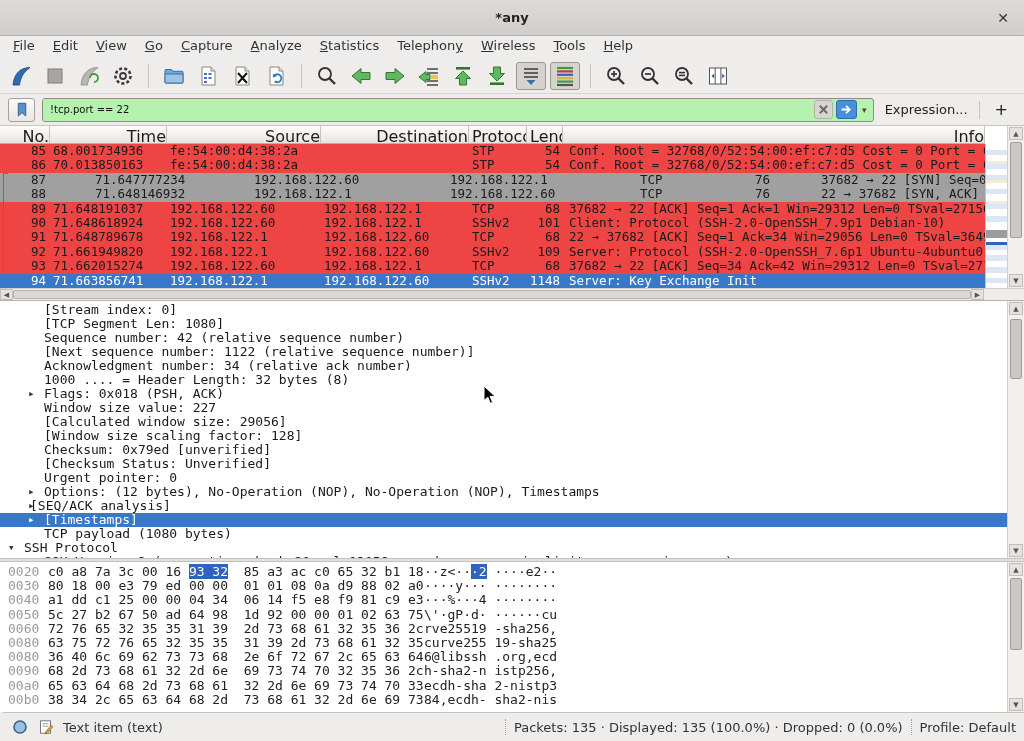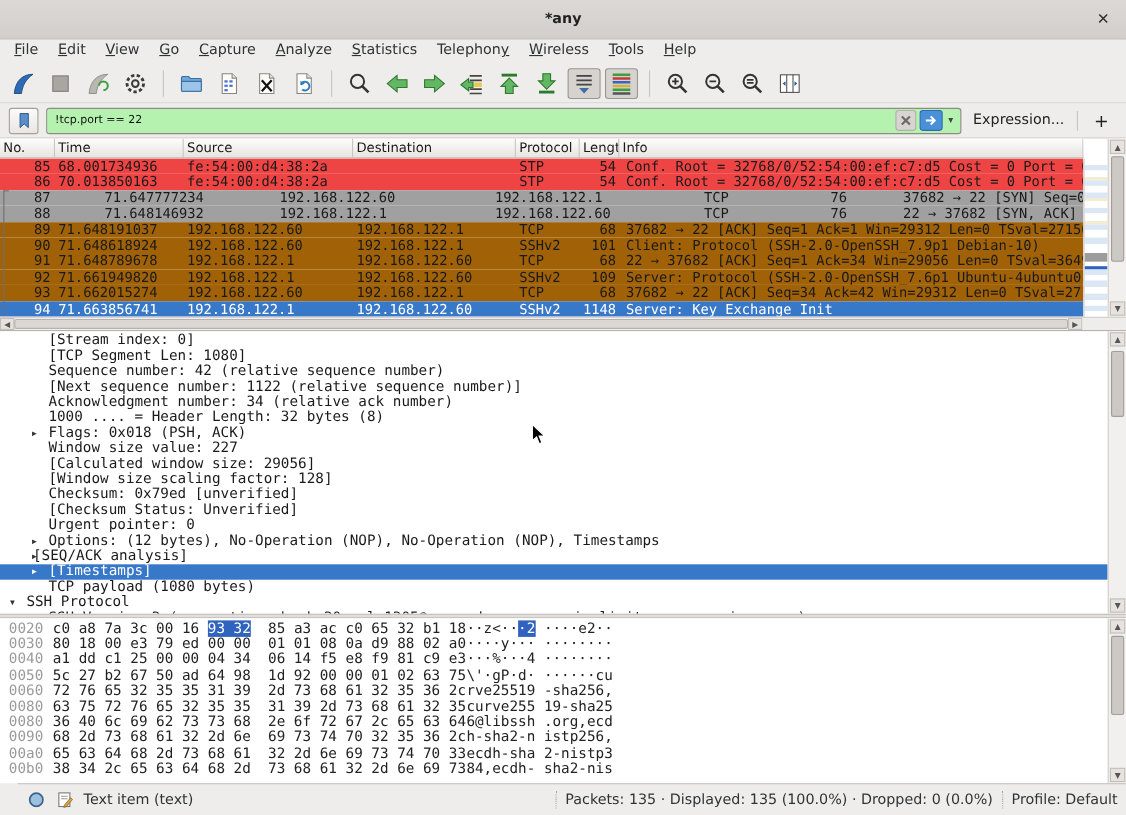--- a/index.html
+++ b/index.html
@@ -47,32 +47,32 @@
   .fapply svg { width:13px; height:13px; }
   .fcaret { font-size:9px; color:#444; padding:0 3px; }
   .fexpr { color:#222; padding:0 4px; }
   .fsep { width:1px; height:18px; background:#c7c3bf; }
   .fadd { font-size:16px; color:#222; padding:0 8px; }
 
   
   .plist { position:absolute; top:126px; left:0; right:0; height:162px; background:#fff; }
   .phead { position:absolute; top:0; left:0; width:985px; height:18px; display:flex;
     background:linear-gradient(#fdfdfc,#e7e4e1); border-bottom:1px solid #b6b2ae; overflow:hidden; }
-  .phcell { border-right:1px solid #c8c5c1; padding:1px 0 0 3px; font-size:12px; color:#1a1a1a;
-    white-space:nowrap; overflow:hidden; flex:none; }
+  .phcell { border-right:1px solid #c8c5c1; padding:1px 0 0 3px; font-size:16px; color:#1a1a1a;
+    white-space:nowrap; overflow:hidden; flex:none;text-align:right; }
   .prows { position:absolute; top:18px; left:0; width:985px; height:144px; overflow:hidden;
     font-family:"DejaVu Sans Mono","Liberation Mono",monospace; font-size:12.5px; }
   .prow { display:flex; height:14.4px; line-height:14.4px; white-space:nowrap; overflow:hidden; }
   .pc { flex:none; overflow:hidden; }
   .pc.no { text-align:right; padding-right:4px; }
   .pc.len { text-align:right; padding-right:3px; }
   .pc.info { flex:1; padding-left:6px; }
   .prow.plain { background:#ef4444; }
   .prow.gray { background:#a0a0a0;gap:42px; }
-  .prow.lav { background:#a16207; }
+  .prow.lav { background:#ef4444; }
   .prow.sel { color:#fff; }
   .gutterline { position:absolute; left:3px; width:5px; border-left:1px solid #6f6f6f; border-top:1px solid #6f6f6f; }
 
   
   .minimap { position:absolute; top:18px; bottom:0; right:17px; width:22px; border-left:1px solid #c5c2be;
     background:#fff; overflow:hidden; }
   .mstripe { width:100%; }
 
   
   .vscroll { position:absolute; top:0; bottom:0; right:0; width:17px; background:#f2f0ee; border-left:1px solid #d2cfcb; }
@@ -103,21 +103,21 @@
   
   .hexpane { position:absolute; top:562px; left:0; right:0; height:150px; background:#fff; overflow:hidden; }
   .hexrows { position:absolute; top:3px; left:0; right:17px; font-family:"DejaVu Sans Mono","Liberation Mono",monospace; font-size:13px; }
   .hexrow { height:14.2px; line-height:14.2px; position:relative; white-space:pre; }
   .hoff { position:absolute; left:8px; color:#9a9a9a; }
   .hhex { position:absolute; left:48px; color:#222; }
   .hascii { position:absolute; left:424px; color:#222; }
   .hsel { background:#2f63be; color:#fff; }
 
   
-  .statusbar { position:absolute; top:712px; left:16px; right:0; height:29px; background:#efedeb;
+  .statusbar { position:absolute; top:712px; left:3px; right:0; height:29px; background:#efedeb;
     border-top:1px solid #c5c2be; display:flex; align-items:center; padding:8px 8px; gap:8px; }
   .sicon { width:18px; height:18px; display:flex; align-items:center; justify-content:center; }
   .sicon svg { width:16px; height:16px; }
   .stext { color:#2e3436; }
   .sspacer { flex:1; }
   .ssep { border-left:1px dotted #a8a5a1; height:16px; }
 
   .cursor { position:absolute; left:483px; top:385px; z-index:50; pointer-events:none; }
 </style>
 </head>

